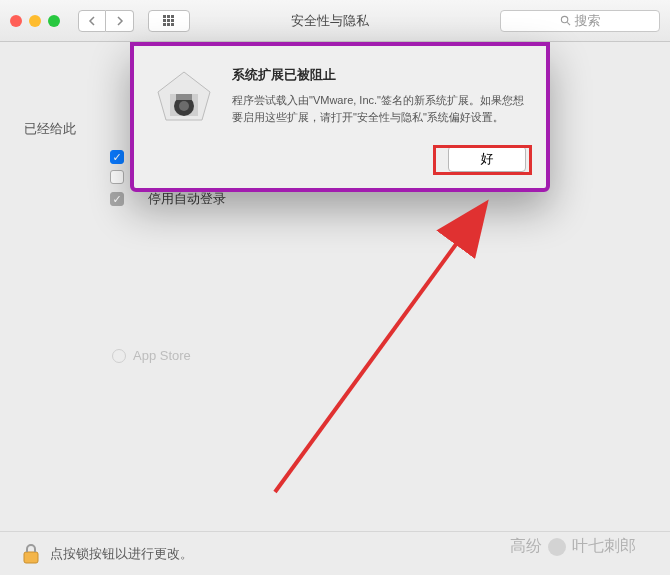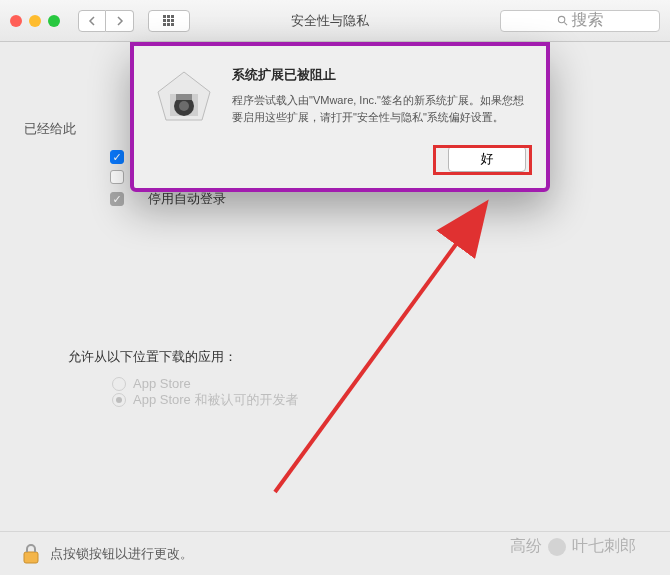--- a/index.html
+++ b/index.html
@@ -23,21 +23,21 @@
   .dot { width: 12px; height: 12px; border-radius: 50%; }
   .dot.red{background:#ff5f57;} .dot.yellow{background:#febc2e;} .dot.green{background:#28c840;}
   .nav-btns { display:flex; }
   .seg { border:1px solid #c0c0c0; background:#fff; height:22px; width:28px; display:flex;align-items:center;justify-content:center; color:#888;}
   .seg:first-child{border-radius:4px 0 0 4px;}
   .seg:last-child{border-radius:0 4px 4px 0; border-left:none;}
   .grid-btn { border:1px solid #c0c0c0; background:#fff; height:22px; width:42px; border-radius:4px; display:flex;align-items:center;justify-content:center; margin-left:6px;}
   .grid-icon { width:12px;height:12px; display:grid; grid-template-columns:repeat(3,3px); grid-template-rows:repeat(3,3px); gap:1px;}
   .grid-icon span{background:#666;}
   .title { flex:1; text-align:center; color:#4a4a4a; font-size:13px; padding-right: 30px;}
-  .search { width:160px; height:22px; border:1px solid #c8c8c8; border-radius:4px; background:#fff; display:flex; align-items:center; justify-content:center; color:#999; font-size:16px; gap:4px;}
+  .search { width:160px; height:22px; border:1px solid #c8c8c8; border-radius:4px; background:#fff; display:flex; align-items:center; justify-content:center; color:#999; font-size:13px; gap:4px;}
   .search svg{flex:0 0 auto;}
 
   .main { padding: 78px 35px 0 24px; color:#333;}
   .label-row { color:#555; margin-bottom: 12px; font-size:13px;}
   .check-list { margin-left: 86px; display:flex; flex-direction:column; gap:6px;}
   .chk { display:flex; align-items:center; gap:24px; color:#3a3a3a;}
   .chk .box { width:14px;height:14px;border-radius:3px;border:1px solid #b0b0b0;background:#fff;display:flex;align-items:center;justify-content:center;}
   .chk .box.blue{background:#0a7aff;border-color:#0a7aff;}
   .chk .box.blue::after, .chk .box.grey::after{content:"✓";color:#fff;font-size:11px;line-height:1;}
   .chk .box.grey{background:#a8a8a8;border-color:#a8a8a8;}
@@ -131,29 +131,24 @@
       <div class="box"></div>
       <span></span>
     </div>
     <div class="chk">
       <div class="box grey"></div>
       <span>停用自动登录</span>
     </div>
   </div>
 
   <div class="section2">
-    <div>允许从以下位置下载的应用：</div>
     <div class="radios">
       <div class="radio">
         <div class="rcircle"></div>
         <span>App Store</span>
-      </div>
-      <div class="radio">
-        <div class="rcircle sel"></div>
-        <span>App Store 和被认可的开发者</span>
       </div>
     </div>
   </div>
 </div>
 
 <div class="footer">
   <svg class="lock-icon" width="18" height="22" viewBox="0 0 18 22">
     <rect x="2" y="9" width="14" height="11" rx="2" fill="#f3b54a" stroke="#c98f2f"></rect>
     <path d="M5 9 V6 a4 4 0 0 1 8 0 V9" fill="none" stroke="#9b9b9b" stroke-width="2"></path>
   </svg>

